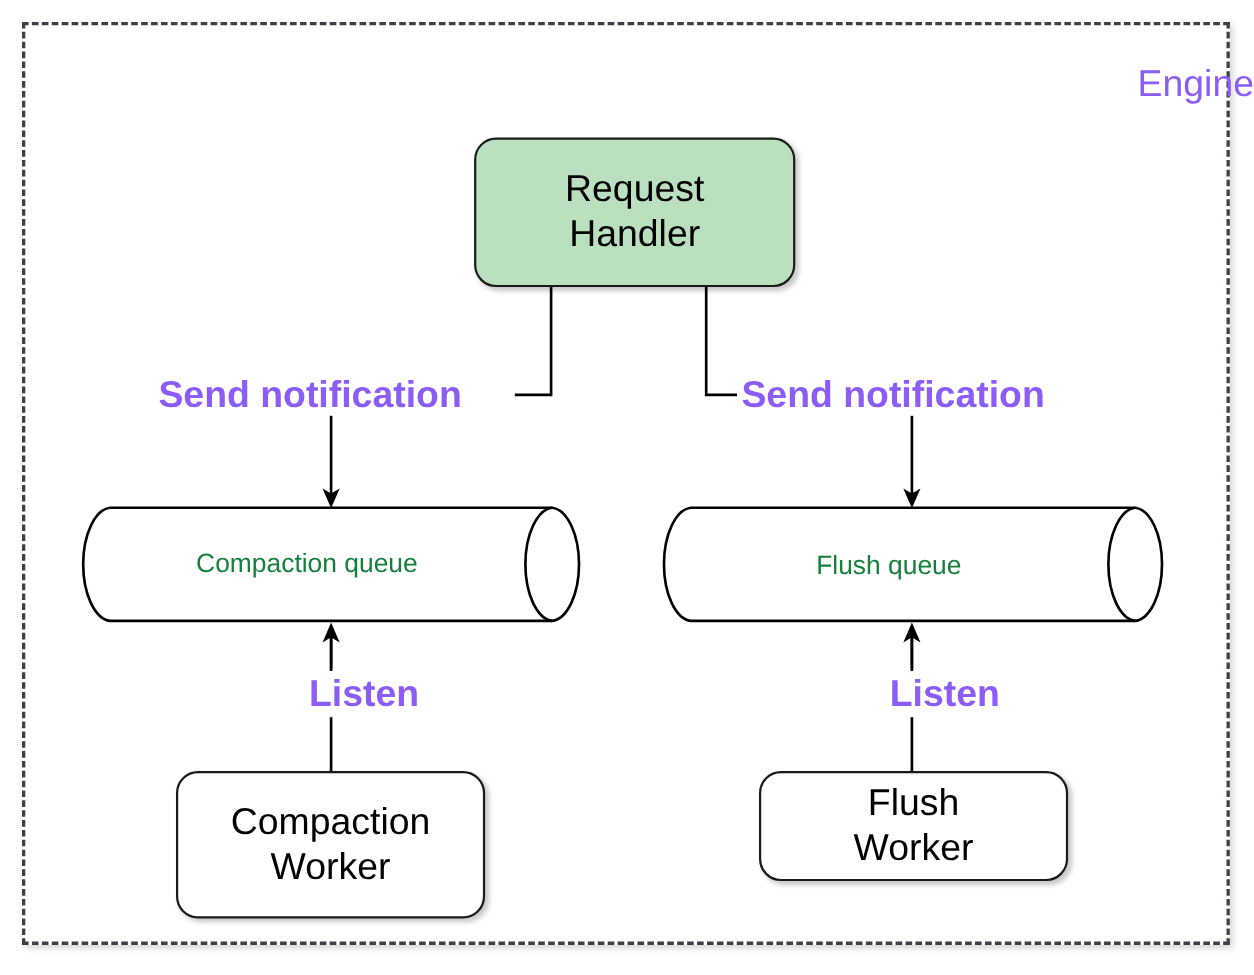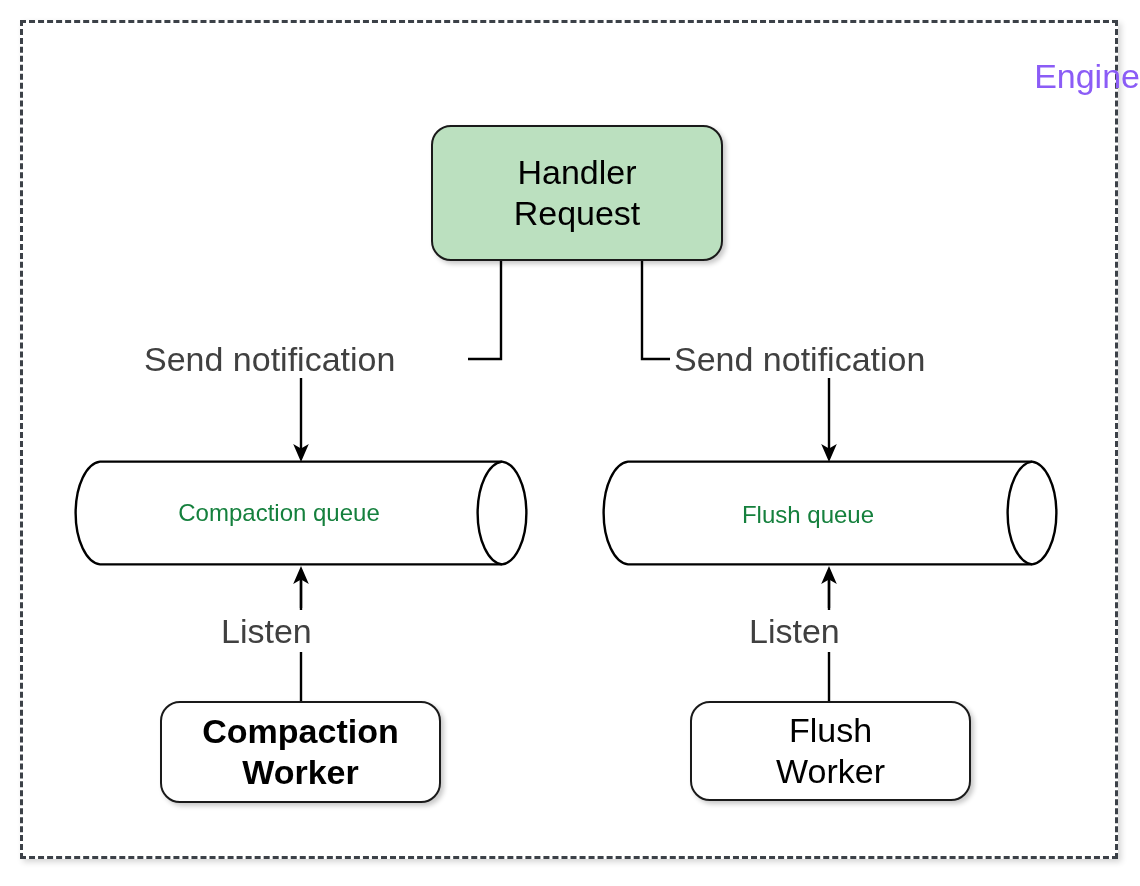--- a/index.html
+++ b/index.html
@@ -108,41 +108,42 @@
   .conn polygon {
     fill: #000000;
     stroke: none;
   }
 
   
   .edge-label {
     position: absolute;
     font-size: 34px;
     line-height: 38px;
-    color: #404040;
+    color: #8b5cf6;
     white-space: nowrap;
     background: #ffffff;
+    font-weight: bold;
   }
   .edge-label.center {
-    text-align: left;
+    text-align: right;
   }
 </style>
 </head>
 <body>
 
 <div id="canvas">
 
   <div class="engine-frame"></div>
 
   <div class="frame-title">Engine</div>
 
   <div class="node-box green" style="left:431px; top:125px; width:292px; height:136px;">
     <div>
+      <div>Request</div>
       <div>Handler</div>
-      <div>Request</div>
     </div>
   </div>
 
   <svg class="conn" style="left:0px; top:0px; width:1140px; height:886px;">
 
     <path d="M 501,261 L 501,359 L 468,359"></path>
     <line x1="301" y1="359" x2="301" y2="455"></line>
     <polygon points="301,462 293.2,444 301,448.6 308.8,444"></polygon>
   </svg>
 
@@ -187,21 +188,21 @@
   <div class="edge-label center" style="left:221px; top:610px; width:160px; padding:2px 0;">Listen</div>
 
   <svg class="conn" style="left:0px; top:0px; width:1140px; height:886px;">
     <line x1="829" y1="701" x2="829" y2="580"></line>
     <line x1="829" y1="608" x2="829" y2="573"></line>
     <polygon points="829,566 821.2,584 829,579.4 836.8,584"></polygon>
   </svg>
 
   <div class="edge-label center" style="left:749px; top:610px; width:160px; padding:2px 0;">Listen</div>
 
-  <div class="node-box" style="left:160px; top:701px; width:281px; height:102px;font-weight:bold;">
+  <div class="node-box" style="left:160px; top:701px; width:281px; height:134px;">
     <div>
       <div>Compaction</div>
       <div>Worker</div>
     </div>
   </div>
 
   <div class="node-box" style="left:690px; top:701px; width:281px; height:100px;">
     <div>
       <div>Flush</div>
       <div>Worker</div>

